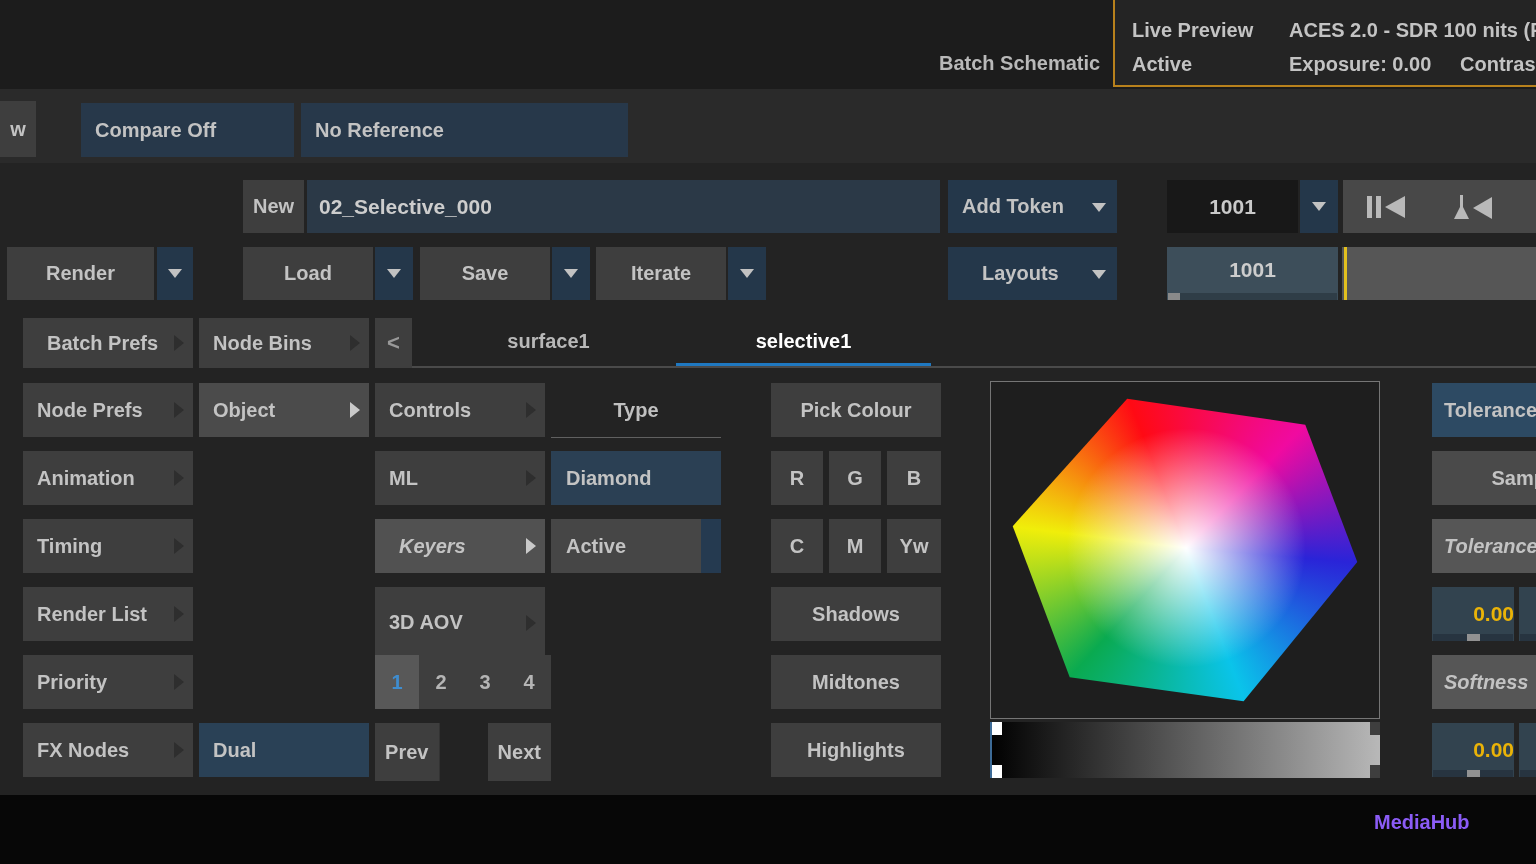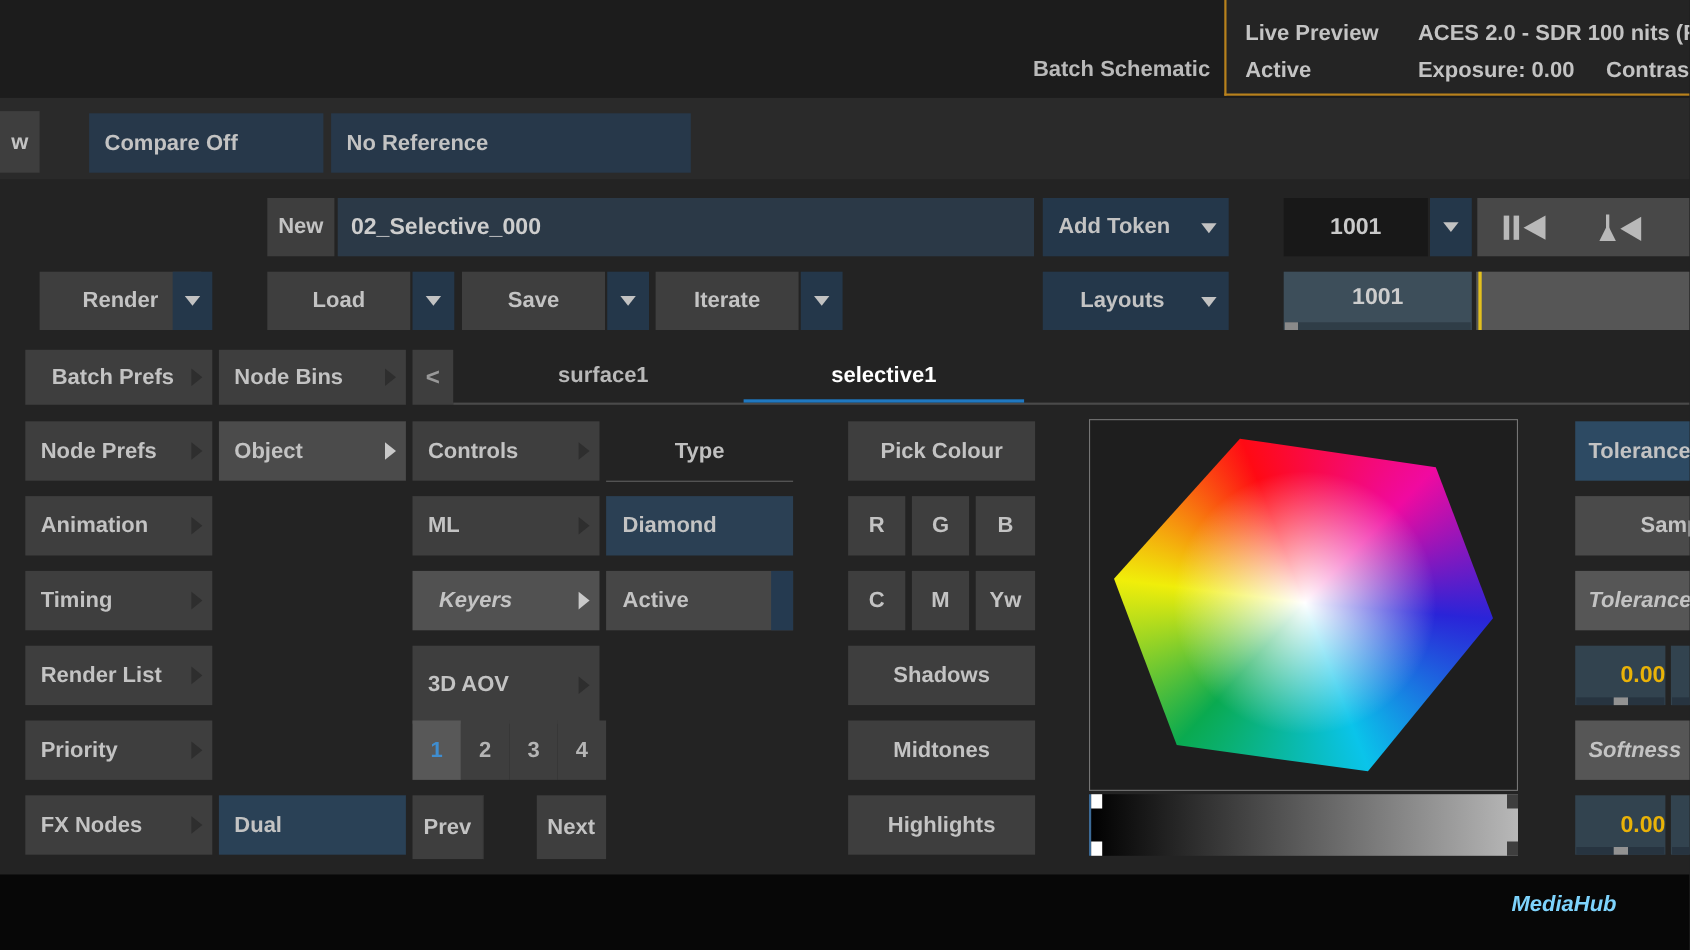--- a/index.html
+++ b/index.html
@@ -77,21 +77,21 @@
   </div>
   <div class="abs" style="left:107px;top:13px;">
     <svg width="44" height="28" viewBox="0 0 44 28">
       <rect x="10" y="2" width="3" height="17" fill="#b9b9b9"></rect>
       <path d="M11.5 11 L4 26 L19 26 Z" fill="#b9b9b9"></path>
       <path d="M42 4 L23 15 L42 26 Z" fill="#b9b9b9"></path>
     </svg>
   </div>
 </div>
 
-<div class="btn center abs" style="left:36px;top:247px;width:147px;height:53px;">Render</div>
+<div class="btn center abs" style="left:7px;top:247px;width:147px;height:53px;">Render</div>
 <div class="ddseg abs" style="left:157px;top:247px;width:36px;height:53px;">
     <span class="caret"></span>
   </div>
 
 <div class="btn center abs" style="left:243px;top:247px;width:130px;height:53px;">Load</div>
 <div class="ddseg abs" style="left:375px;top:247px;width:38px;height:53px;">
     <span class="caret"></span>
   </div>
 
 <div class="btn center abs" style="left:420px;top:247px;width:130px;height:53px;">Save</div>
@@ -248,14 +248,14 @@
   <div class="slider-strip">
       <div class="slider-thumb" style="left:34px;"></div>
     </div>
 </div>
 <div class="numfield abs" style="left:1519px;top:723px;width:82px;height:54px;">
 
   <div class="slider-strip"></div>
 </div>
 
 <div class="abs" style="left:0;top:795px;width:1536px;height:69px;background:#070707;">
-  <div class="abs" style="left:1374px;top:16px;color:#7dd3fc;font-style:italic;">MediaHub</div>
+  <div class="abs" style="left:1374px;top:16px;color:#8b5cf6;">MediaHub</div>
 </div>
 
 </body></html>

